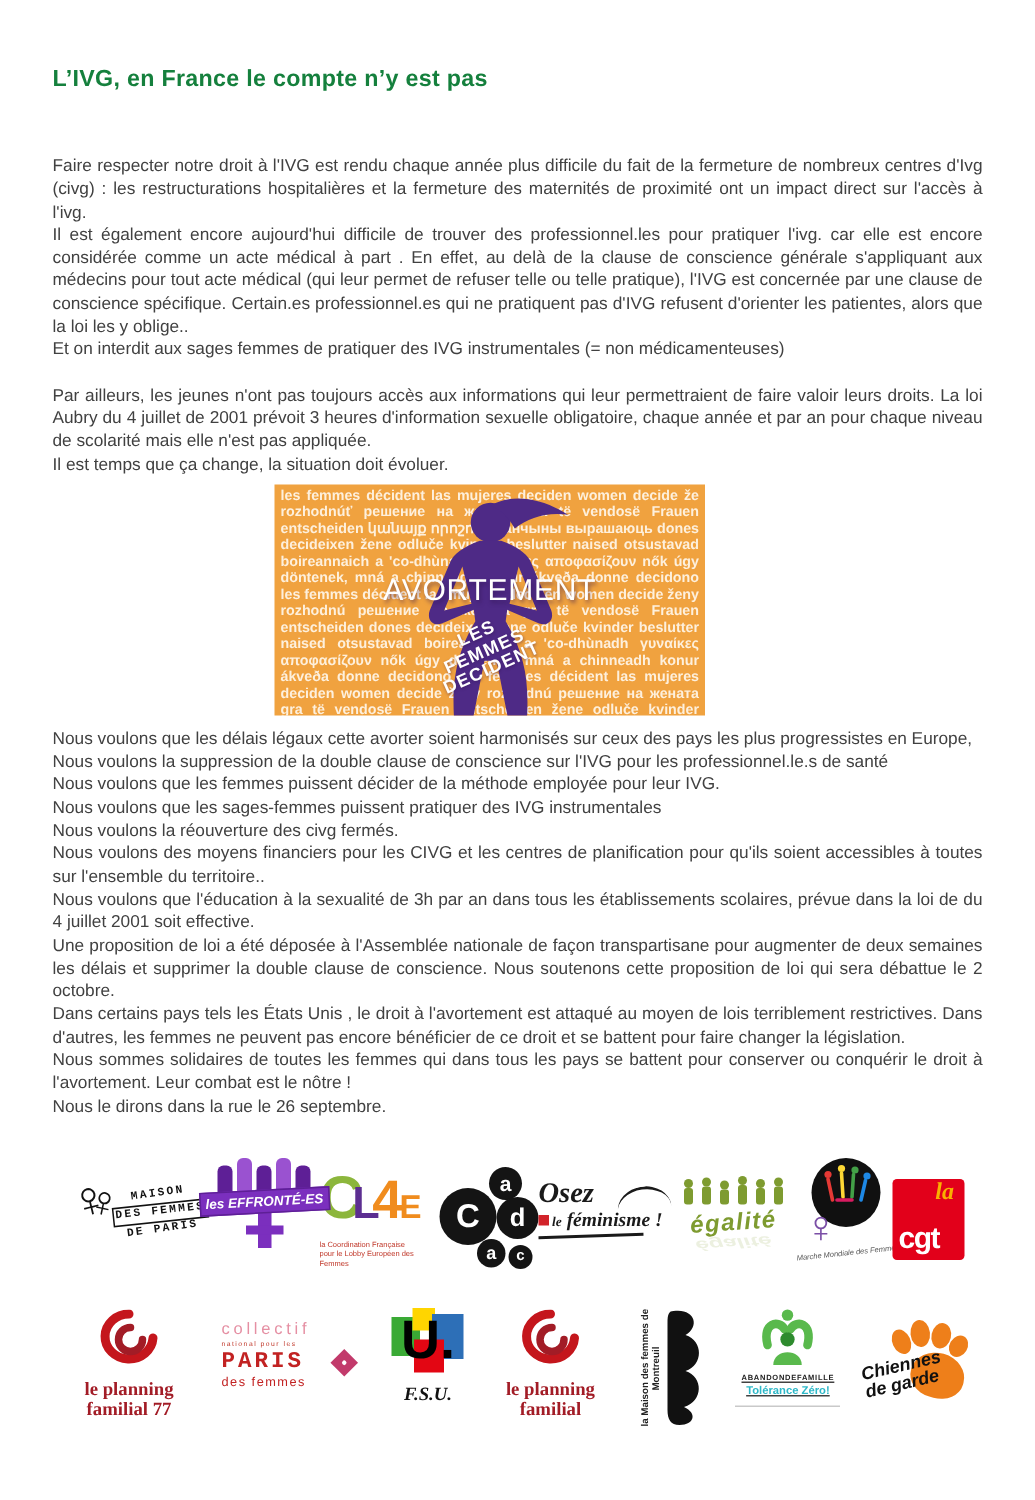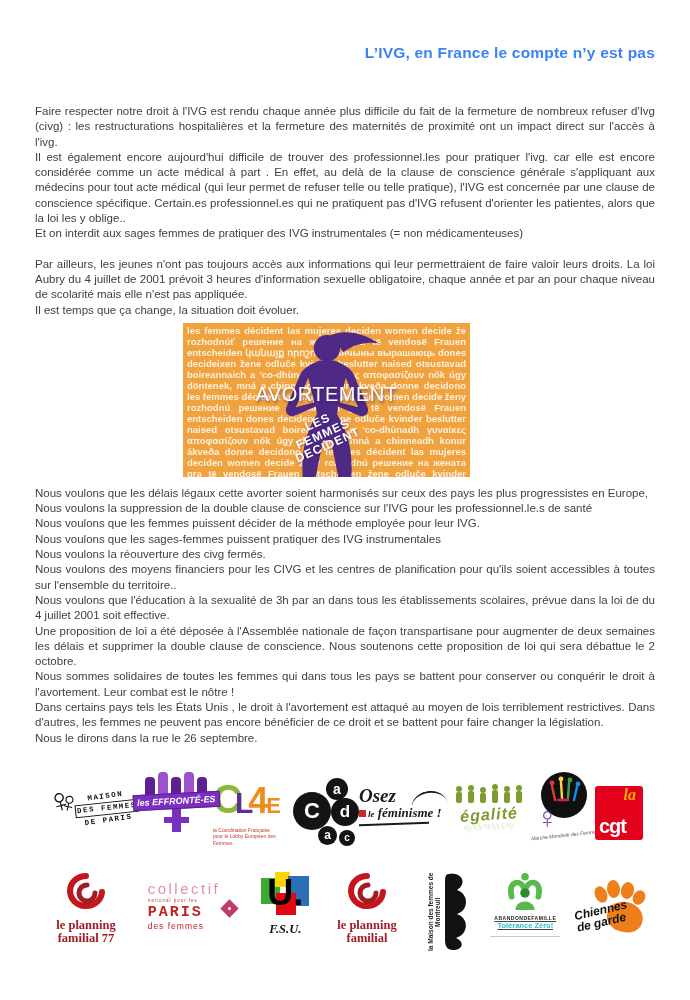--- a/index.html
+++ b/index.html
@@ -2,21 +2,21 @@
 <html><head>
 <meta charset="utf-8">
 <style>
   html,body{margin:0;padding:0;}
   body{
     width:690px;height:1000px;background:#ffffff;overflow:hidden;
     font-family:"Liberation Sans",sans-serif;color:#414141;
   }
   .content{padding:44px 35px 0 35px;}
   .doc-title{
-    font-size:15.5px;font-weight:bold;color:#3b82f6;text-align:right;
+    font-size:15.5px;font-weight:bold;color:#15803d;text-align:left;
     margin:0 0 27px 0;letter-spacing:0.2px;
   }
   p.para{font-size:11.5px;line-height:15.3px;margin:0;text-align:justify;}
   .spacer{height:15px;}
 
   
   .poster{
     position:relative;width:287px;height:154px;margin:5px 0 9px 148px;
     background:#F0A23F;overflow:hidden;
   }
@@ -115,21 +115,21 @@
           font-style:italic;font-weight:bold;font-size:16px;text-align:center;}
   .cgt-txt{position:absolute;bottom:2px;left:4px;color:#fff;font-weight:bold;font-size:20px;letter-spacing:-1px;}
 
   
   .lg-pf{width:86px;height:78px;text-align:center;color:#A21C26;}
   .lg-pf2{width:80px;height:78px;text-align:center;color:#A21C26;}
   .pf-txt{font-size:12.5px;font-weight:bold;font-family:"Liberation Serif",serif;line-height:13px;margin-top:2px;}
 
   
   .lg-cndf{width:96px;height:70px;padding:6px 0 0 6px;}
-  .cndf-1{font-size:15px;letter-spacing:2.5px;color:#E58FA3;}
+  .cndf-1{font-size:11px;letter-spacing:2.5px;color:#E58FA3;}
   .cndf-2{font-size:4.5px;letter-spacing:1px;color:#C0392B;margin:1px 0;}
   .cndf-3{font-size:15px;font-weight:bold;letter-spacing:2px;color:#C22222;font-family:"Liberation Mono",monospace;}
   .cndf-4{font-size:8.5px;color:#C22222;letter-spacing:1px;}
   .cndf-d{position:absolute;right:8px;top:28px;width:13px;height:13px;background:#C23A6B;transform:rotate(45deg);}
   .cndf-d:after{content:"";position:absolute;left:5px;top:5px;width:3px;height:3px;background:#fff;border-radius:50%;}
 
   
   .lg-fsu{width:58px;height:80px;text-align:center;}
   .fsu-art{position:relative;width:48px;height:46px;margin:0 auto;}
   .fsu-g{position:absolute;left:0;top:6px;width:19px;height:26px;background:#3AAA35;}
@@ -171,21 +171,21 @@
           font-size:12px;line-height:12px;color:#111;white-space:nowrap;}
 </style>
 </head>
 <body>
 
 <div class="content">
 
   <h1 class="doc-title">L’IVG, en France le compte n’y est pas</h1>
 
   <div class="spacer"></div>
-  <p class="para">Faire respecter notre droit à l'IVG est rendu chaque année plus difficile du fait de la fermeture de nombreux refuser d'Ivg (civg) : les restructurations hospitalières et la fermeture des maternités de proximité ont un impact direct sur l'accès à l'ivg.</p>
+  <p class="para">Faire respecter notre droit à l'IVG est rendu chaque année plus difficile du fait de la fermeture de nombreux centres d'Ivg (civg) : les restructurations hospitalières et la fermeture des maternités de proximité ont un impact direct sur l'accès à l'ivg.</p>
   <p class="para">Il est également encore aujourd'hui difficile de trouver des professionnel.les pour pratiquer l'ivg. car elle est encore considérée comme un acte médical à part . En effet, au delà de la clause de conscience générale s'appliquant aux médecins pour tout acte médical (qui leur permet de refuser telle ou telle pratique), l'IVG est concernée par une clause de conscience spécifique. Certain.es professionnel.es qui ne pratiquent pas d'IVG refusent d'orienter les patientes, alors que la loi les y oblige..</p>
   <p class="para">Et on interdit aux sages femmes de pratiquer des IVG instrumentales (= non médicamenteuses)</p>
   <div class="spacer"></div>
   <p class="para">Par ailleurs, les jeunes n'ont pas toujours accès aux informations qui leur permettraient de faire valoir leurs droits. La loi Aubry du 4 juillet de 2001 prévoit 3 heures d'information sexuelle obligatoire, chaque année et par an pour chaque niveau de scolarité mais elle n'est pas appliquée.</p>
   <p class="para">Il est temps que ça change, la situation doit évoluer.</p>
 
   <div class="poster">
     <div class="poster-bg">les femmes décident las mujeres deciden women decide že rozhodnúť решение на жената gra të vendosë Frauen entscheiden կանայք որոշում жанчыны вырашаюць dones decideixen žene odluče kvinder beslutter naised otsustavad boireannaich a 'co-dhùnadh γυναίκες αποφασίζουν nők úgy döntenek, mná a chinneadh konur ákveða donne decidono les femmes décident las mujeres deciden women decide ženy rozhodnú решение на жената gra të vendosë Frauen entscheiden dones decideixen žene odluče kvinder beslutter naised otsustavad boireannaich a 'co-dhùnadh γυναίκες αποφασίζουν nők úgy döntenek, mná a chinneadh konur ákveða donne decidono les femmes décident las mujeres deciden women decide ženy rozhodnú решение на жената gra të vendosë Frauen entscheiden žene odluče kvinder beslutter naised otsustava</div>
     <svg class="silhouette" width="172" height="152" viewBox="0 0 300 300" aria-hidden="true">
       <circle cx="150" cy="42" r="26" fill="#4E2A86"></circle>
@@ -201,22 +201,22 @@
   </div>
 
   <p class="para">Nous voulons que les délais légaux cette avorter soient harmonisés sur ceux des pays les plus progressistes en Europe,</p>
   <p class="para">Nous voulons la suppression de la double clause de conscience sur l'IVG pour les professionnel.le.s de santé</p>
   <p class="para">Nous voulons que les femmes puissent décider de la méthode employée pour leur IVG.</p>
   <p class="para">Nous voulons que les sages-femmes puissent pratiquer des IVG instrumentales</p>
   <p class="para">Nous voulons la réouverture des civg fermés.</p>
   <p class="para">Nous voulons des moyens financiers pour les CIVG et les centres de planification pour qu'ils soient accessibles à toutes sur l'ensemble du territoire..</p>
   <p class="para">Nous voulons que l'éducation à la sexualité de 3h par an dans tous les établissements scolaires, prévue dans la loi de du 4 juillet 2001 soit effective.</p>
   <p class="para">Une proposition de loi a été déposée à l'Assemblée nationale de façon transpartisane pour augmenter de deux semaines les délais et supprimer la double clause de conscience. Nous soutenons cette proposition de loi qui sera débattue le 2 octobre.</p>
+  <p class="para">Dans certains pays tels les États Unis , le droit à l'avortement est attaqué au moyen de lois terriblement restrictives. Dans d'autres, les femmes ne peuvent pas encore bénéficier de ce droit et se battent pour faire changer la législation.</p>
   <p class="para">Nous sommes solidaires de toutes les femmes qui dans tous les pays se battent pour conserver ou conquérir le droit à l'avortement. Leur combat est le nôtre !</p>
-  <p class="para">Dans certains pays tels les États Unis , le droit à l'avortement est attaqué au moyen de lois terriblement restrictives. Dans d'autres, les femmes ne peuvent pas encore bénéficier de ce droit et se battent pour faire changer la législation.</p>
   <p class="para">Nous le dirons dans la rue le 26 septembre.</p>
 
   <div class="logos">
 
     <div class="logo-row">
 
       <div class="logo lg-mp">
         <div class="symbols">
           <span class="f1">♀</span><span class="f2">♀</span>
         </div>

